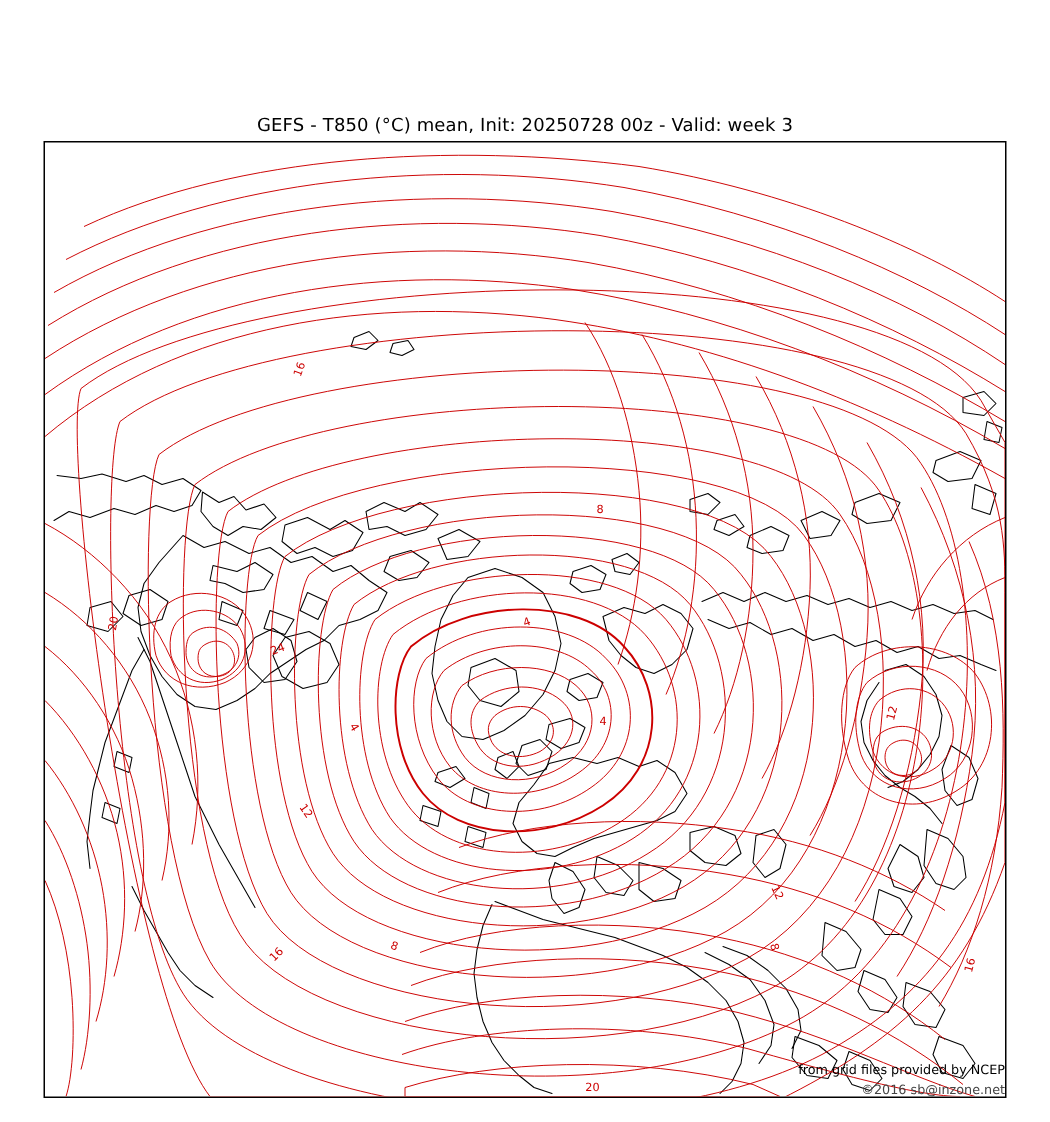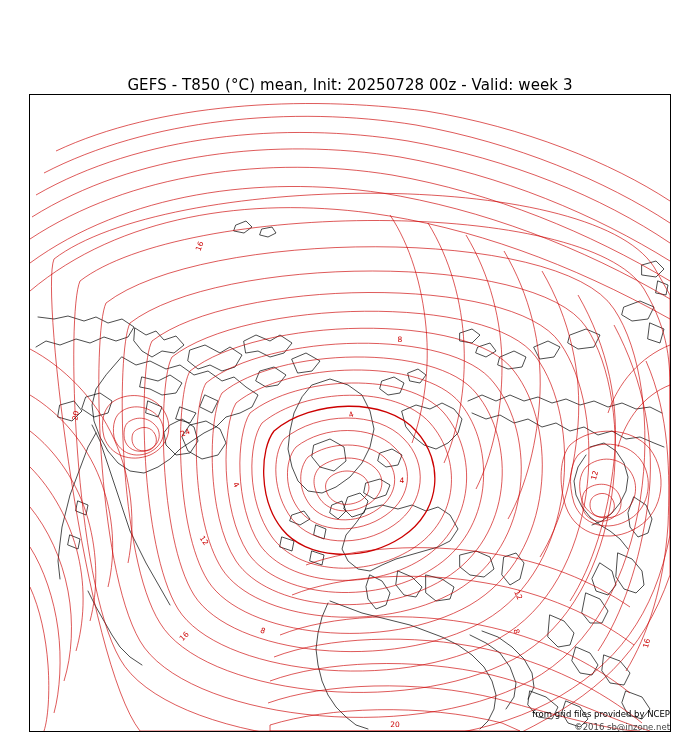--- a/index.html
+++ b/index.html
@@ -20,21 +20,21 @@
     left: 0; top: 0;
     width: 700px;
     height: 748px;
   }
   #chart-title {
     position: absolute;
     left: 0;
     top: 76px;
     width: 700px;
     text-align: center;
-    font-size: 15px;
+    font-size: 12px;
     color: #000;
     letter-spacing: 0.1px;
     white-space: nowrap;
   }
   #map-frame {
     position: absolute;
     left: 29px;
     top: 94px;
     width: 642px;
     height: 638px;

